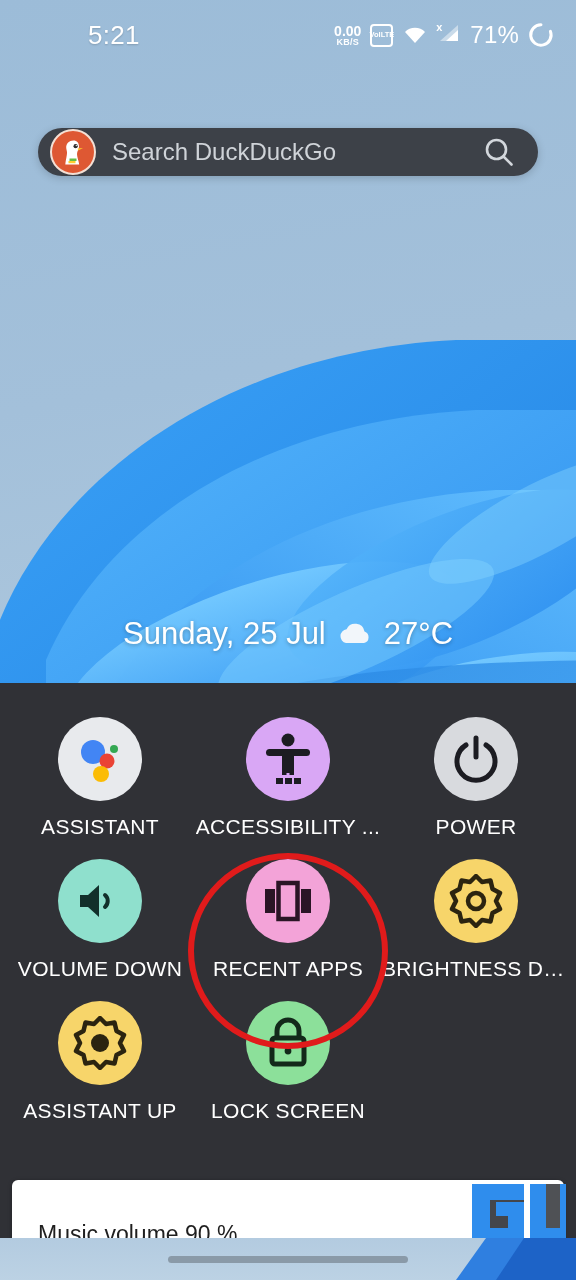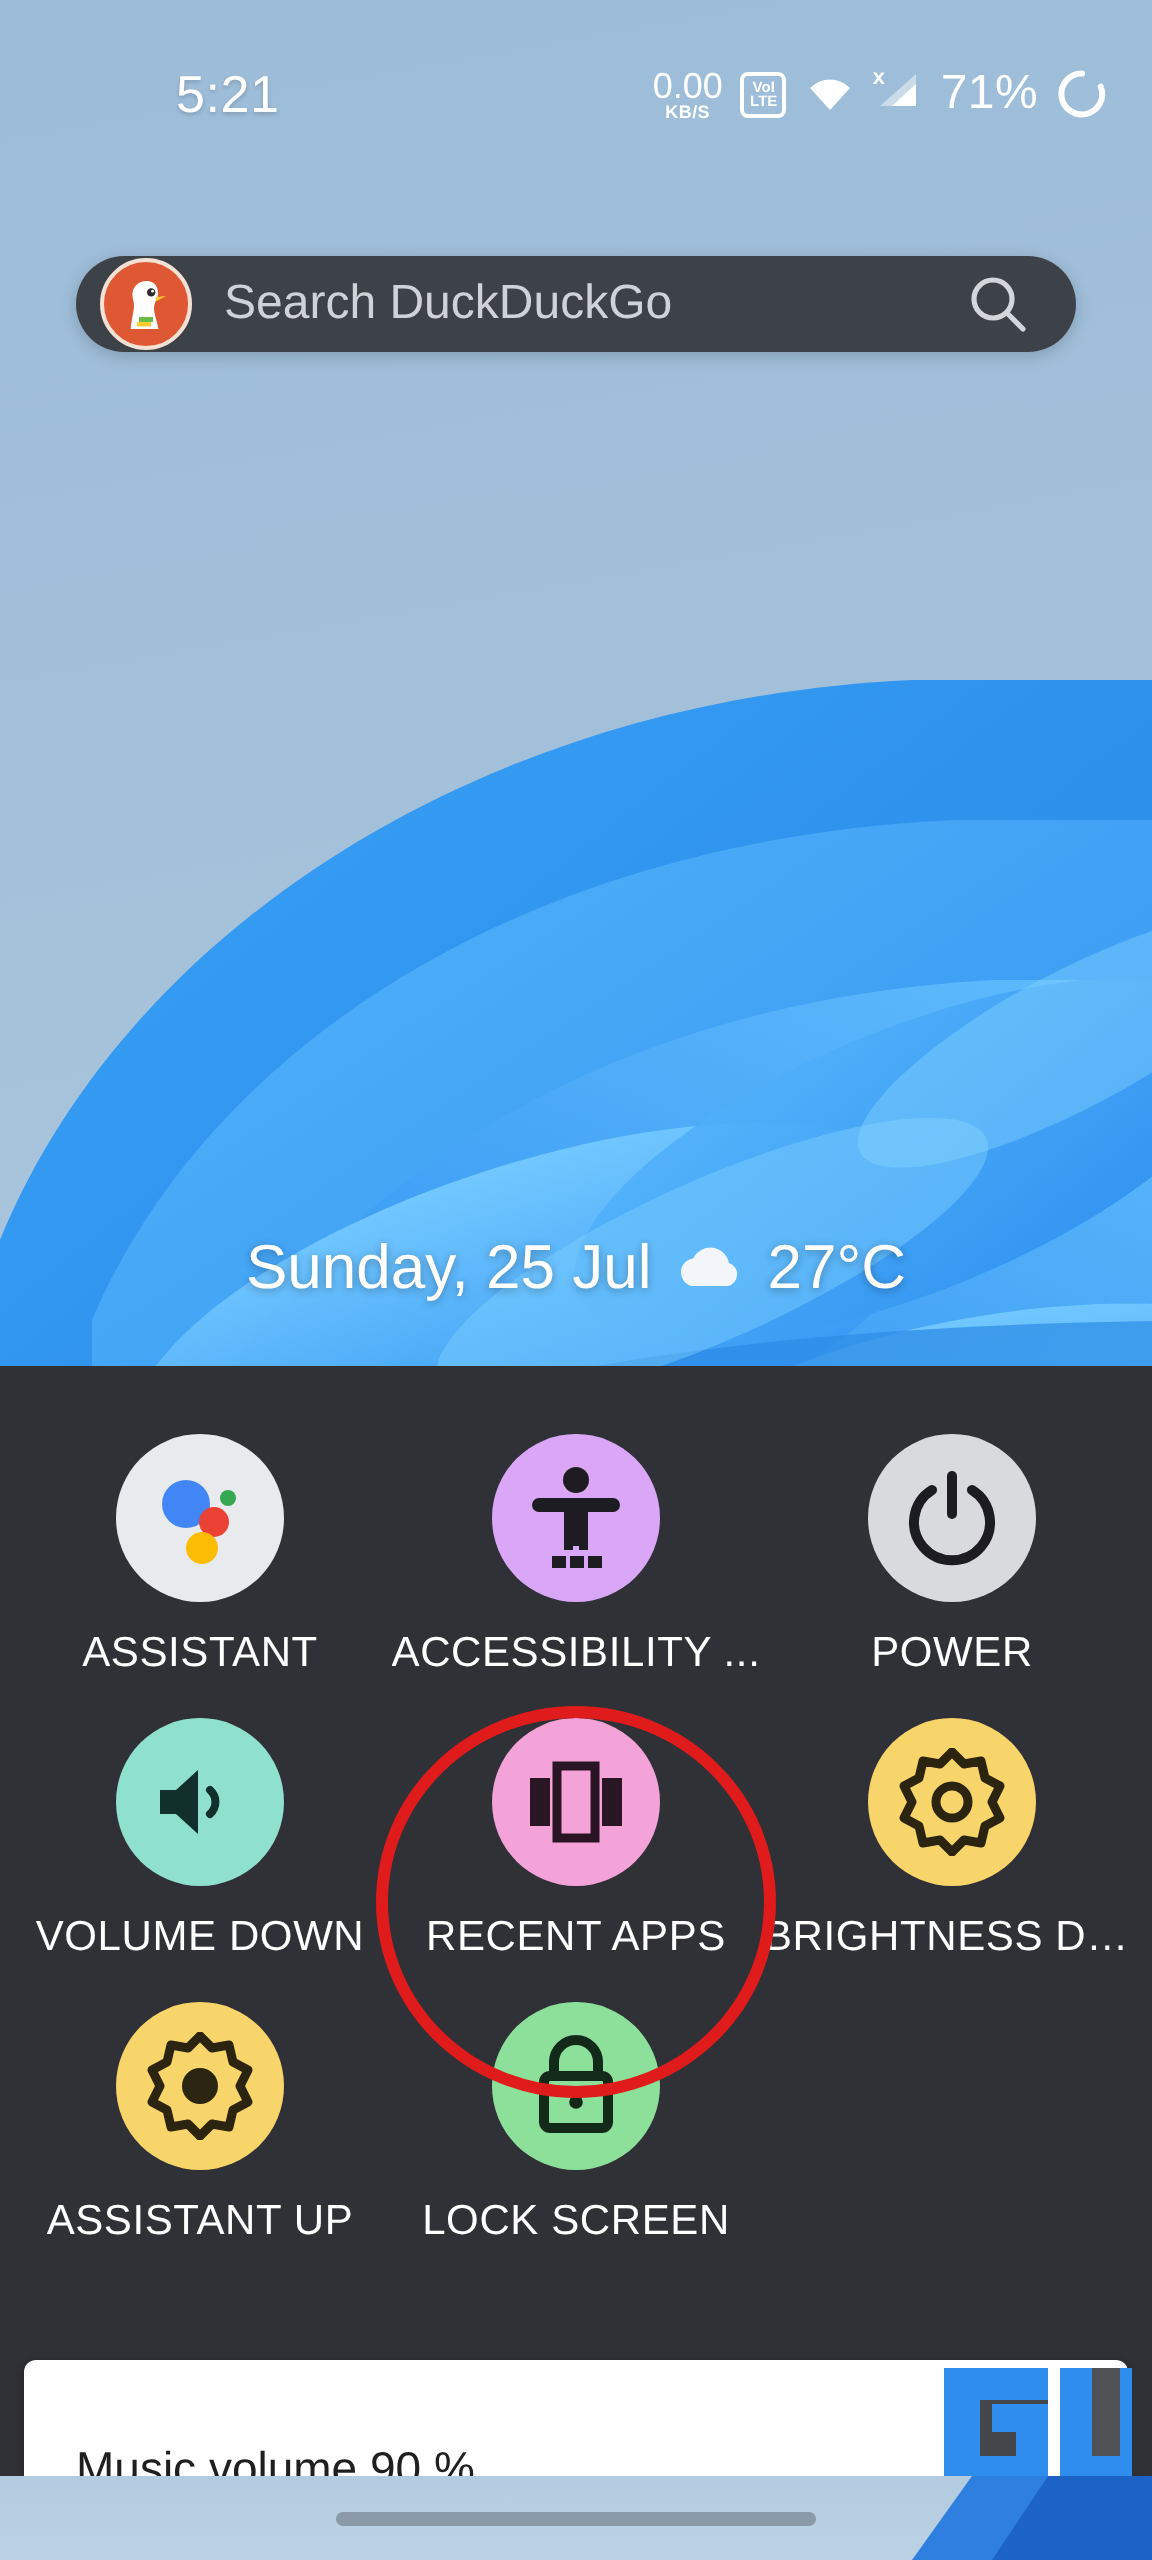--- a/index.html
+++ b/index.html
@@ -21,41 +21,41 @@
     background:linear-gradient(170deg,#9cbcd8 0%,#a3c0da 30%,#afc9de 60%,#b9d0e2 85%,#c2d6e6 100%);
   }
   #bloom {
     position:absolute;
     right:-60px; top:330px;
     width:700px; height:520px;
   }
 
   
   #statusbar {
-    position:absolute; left:0; top:16px; width:100%; height:62px;
+    position:absolute; left:0; top:4px; width:100%; height:62px;
     display:flex; align-items:center;
     color:#ffffff;
     padding:0 22px;
     gap:28px;
   }
   #clock {
     font-size:26px; font-weight:500; letter-spacing:.3px;
     margin-left:66px;
     text-shadow:0 1px 2px rgba(0,0,0,.18);
   }
   #status-icons {
     margin-left:auto;
     display:flex; align-items:center; gap:9px;
   }
   .net-speed { display:flex; flex-direction:column; align-items:center; line-height:1; }
-  .net-speed .v { font-size:18px; font-weight:400; }
+  .net-speed .v { font-size:14px; font-weight:700; }
   .net-speed .u { font-size:9px; font-weight:600; letter-spacing:.2px; }
   .volte-box {
     width:23px; height:23px; border:2px solid #fff; border-radius:4px;
-    display:flex; flex-direction:column; align-items:center; justify-content:center;
+    display:flex; flex-direction:row; align-items:center; justify-content:center;
     line-height:1;
   }
   .volte-box .t { font-size:7.5px; font-weight:700; }
   .volte-box .b { font-size:7.5px; font-weight:700; }
   #battery-pct { font-size:24px; font-weight:500; letter-spacing:.2px; }
   .sig-x { position:absolute; left:-1px; top:-2px; font-size:11px; font-weight:700; }
 
   
   #searchbar {
     position:absolute; left:38px; top:128px;

